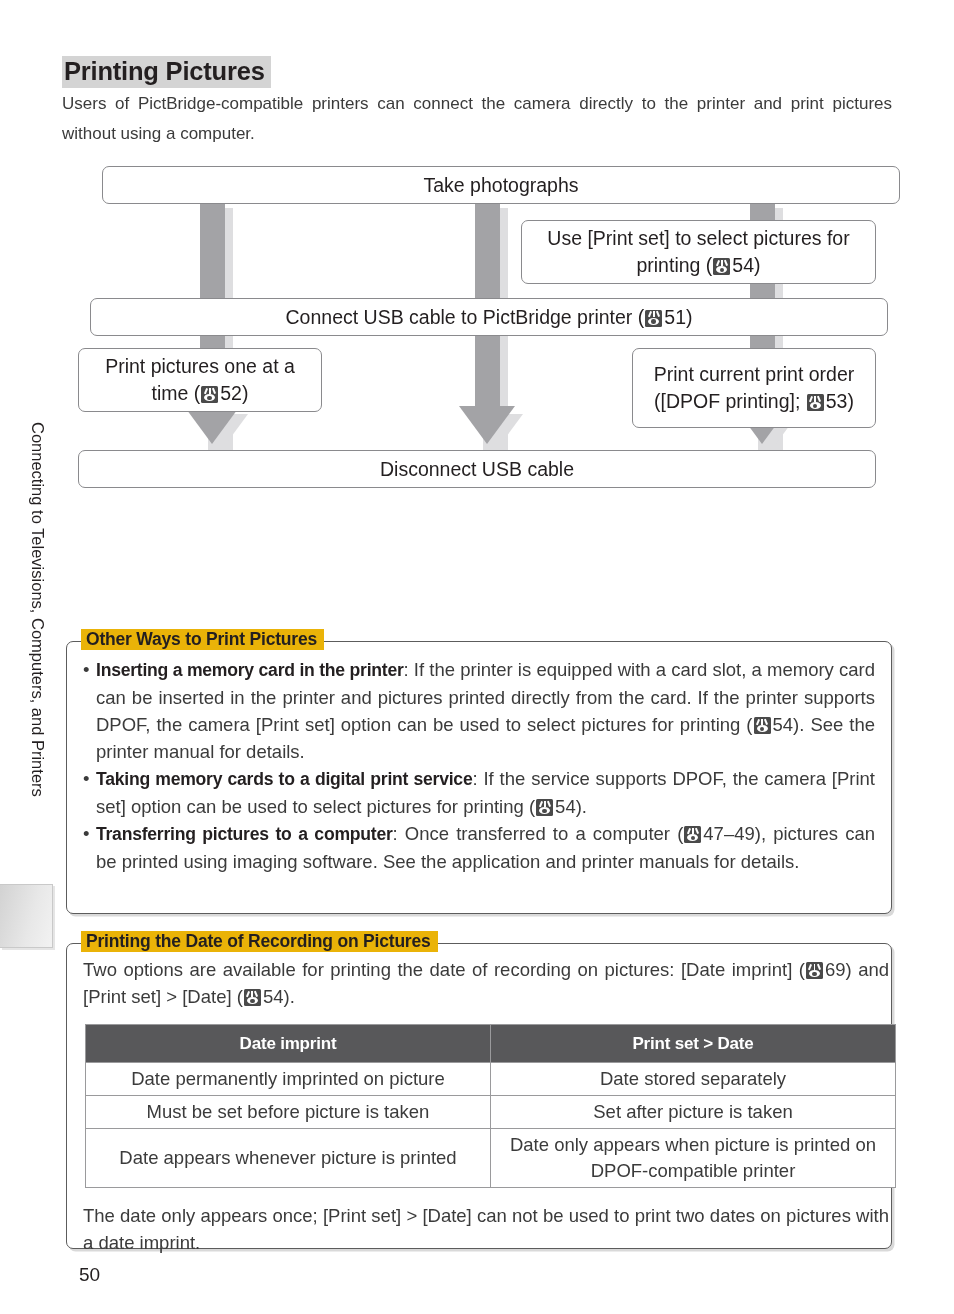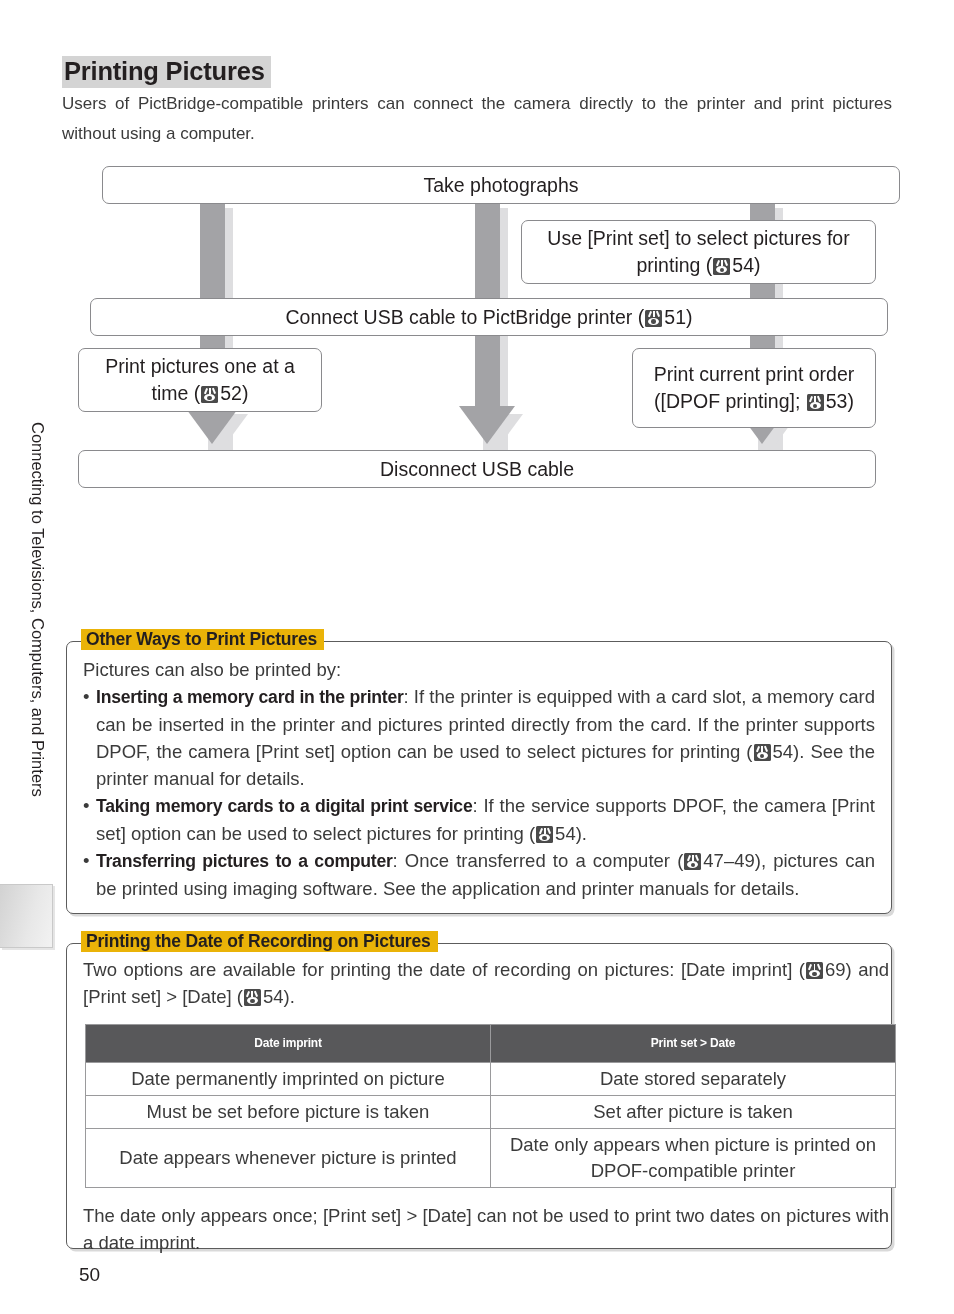--- a/index.html
+++ b/index.html
@@ -227,21 +227,21 @@
   
   table.cmp {
     border-collapse: collapse;
     width: 792px;
     margin: 14px 0 0 2px;
     table-layout: fixed;
   }
   table.cmp th {
     background: #58585a;
     color: #ffffff;
-    font-size: 12px;
+    font-size: 17px;
     font-weight: bold;
     padding: 5px 4px;
     border: 1.3px solid #9a9a9c;
     letter-spacing: -0.2px;
   }
   table.cmp td {
     border: 1.3px solid #9a9a9c;
     font-size: 18.5px;
     line-height: 26px;
     color: #3b3b3b;
@@ -323,21 +323,20 @@
   </div>
 
   <div class="flow-box" style="left:0px; top:284px; width:798px; height:38px;">
     <span>Disconnect USB cable</span>
   </div>
 </div>
 
 <div class="note-box" style="left:66px; top:641px; width:826px; height:273px;">
   <div class="note-title">Other Ways to Print Pictures</div>
   <div class="note-body">
-    <p>Pictures can also be printed by:</p>
 
     <div class="bullet-line">
       <div class="bullet-dot">•</div>
       <div class="bullet-text">
         <b>Inserting a memory card in the printer</b><span>: If the printer is equipped with a card slot, a memory card can be inserted in the printer and pictures printed directly from the card.  If the printer supports DPOF, the camera [Print set] option can be used to select pictures for printing (</span><span class="pgicon"><i class="r1"></i><i class="r2"></i><i class="r3"></i></span><span>54</span><span>).  See the printer manual for details.</span>
       </div>
     </div>
 
     <div class="bullet-line">
       <div class="bullet-dot">•</div>

